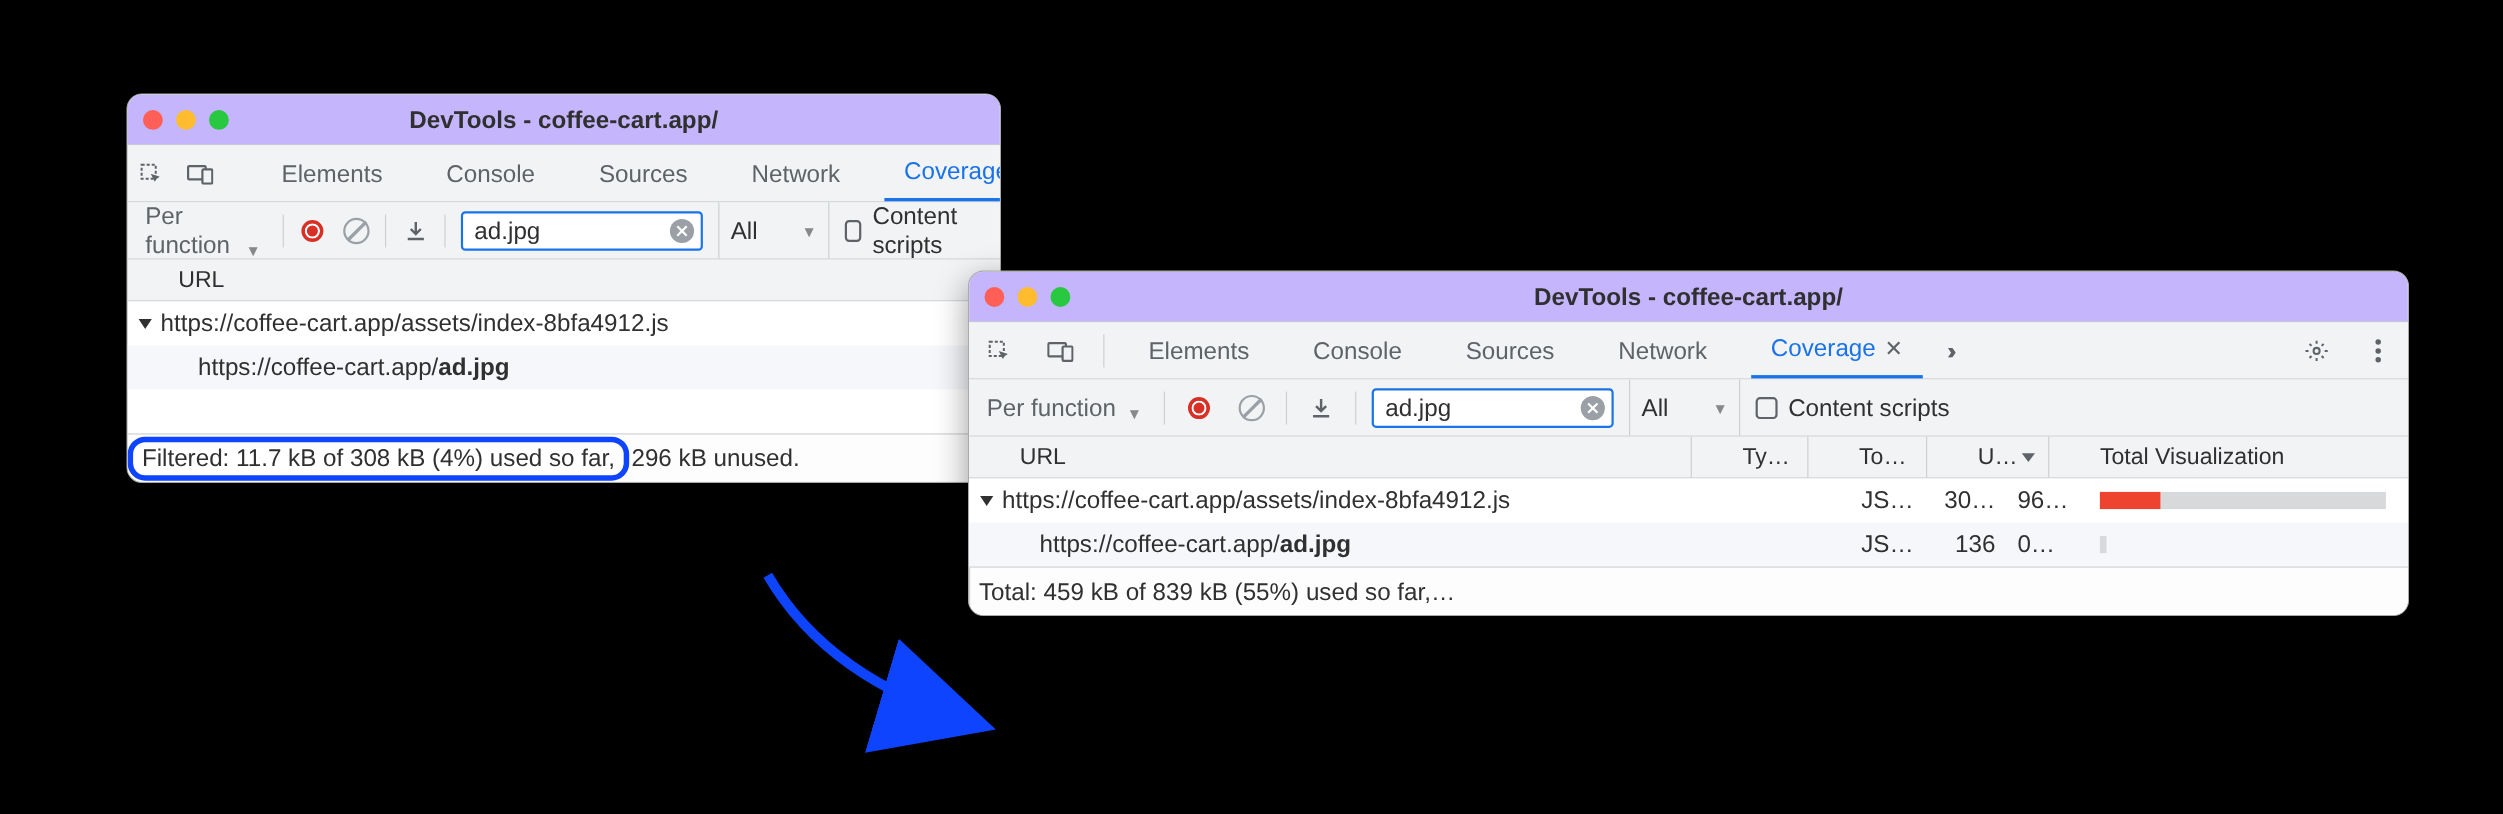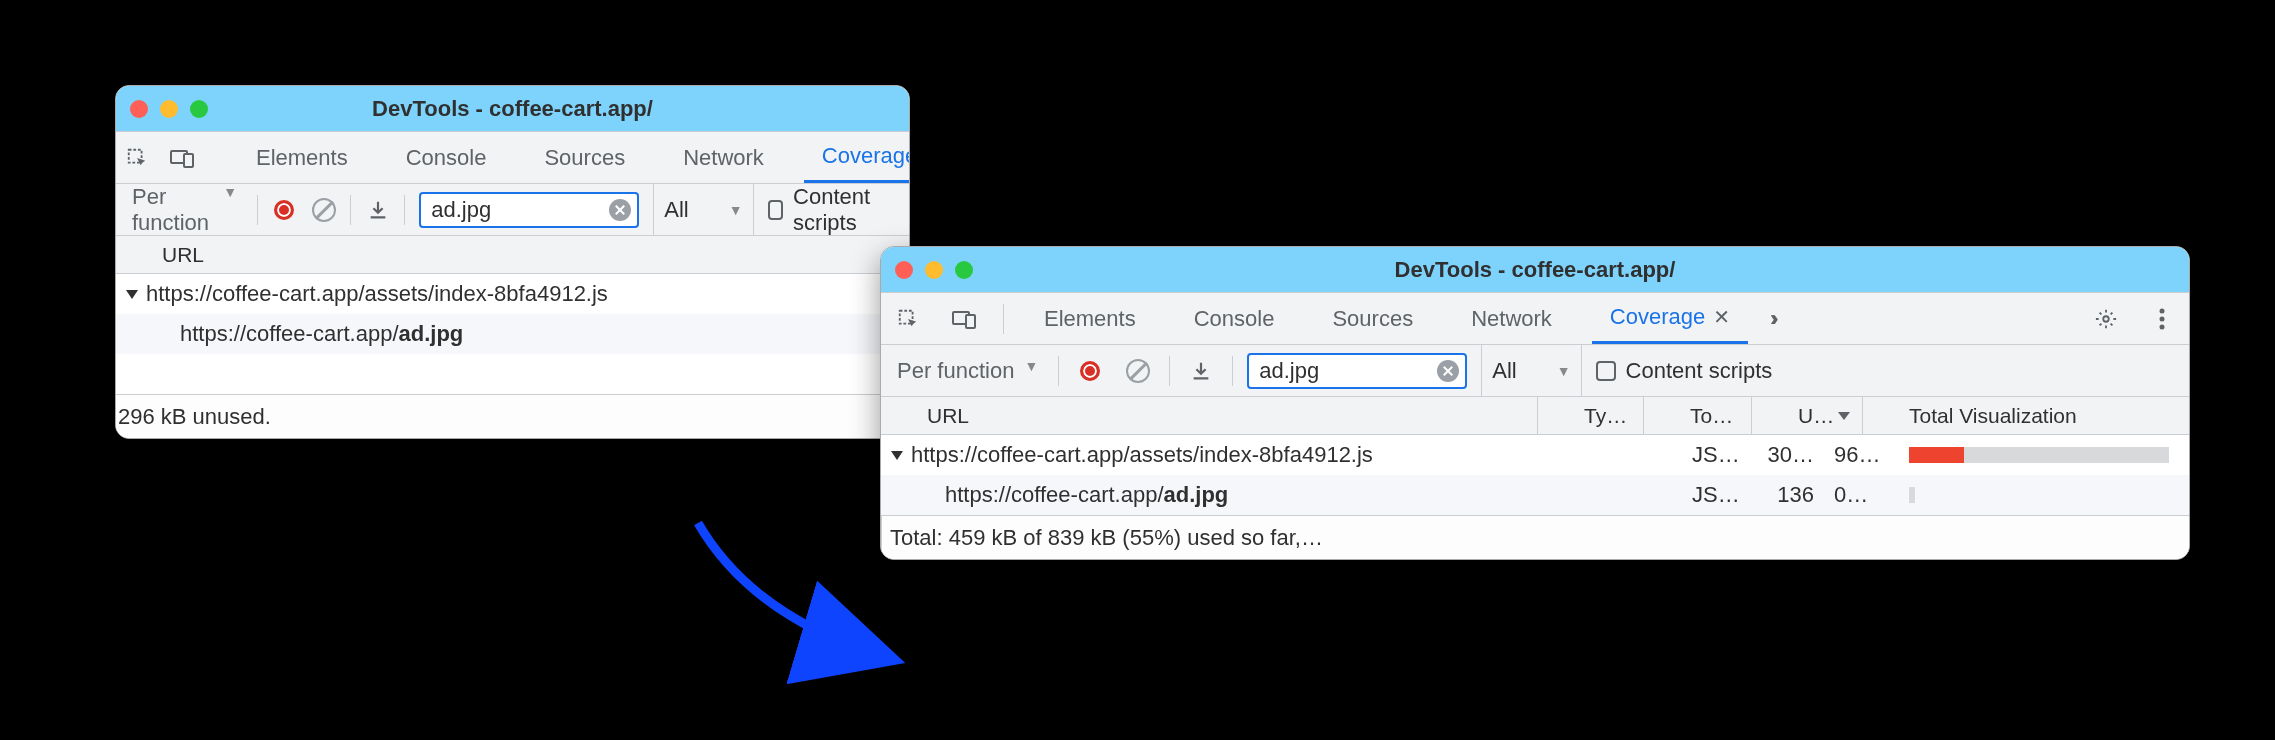--- a/index.html
+++ b/index.html
@@ -34,21 +34,21 @@
     display: flex;
     flex-direction: column;
     border: 1px solid #aaa;
   }
   .win-a { left: 115px; top: 85px;  width: 795px; }
   .win-b { left: 880px; top: 246px; width: 1310px; }
 
   
   .titlebar {
     height: 46px;
-    background: #7dd3fc;
+    background: #c4b5fd;
     display: flex;
     align-items: center;
     padding: 0 14px;
     border-bottom: 1px solid var(--border);
     font-weight: 700;
     font-size: 22px;
   }
   .traffic { display: flex; gap: 12px; width: 100px; }
   .traffic span { width: 18px; height: 18px; border-radius: 50%; display:block; }
   .t-red { background:#ff5f57; }
@@ -86,21 +86,21 @@
   .toolbar {
     display:flex;
     align-items:center;
     height: 52px;
     padding: 0 10px;
     gap: 14px;
     border-bottom: 1px solid var(--border);
     background: var(--header-bg);
   }
   .dropdown {
-    display:flex; align-items:flex-start; gap:10px;
+    display:flex; align-items:flex-end; gap:10px;
     padding: 0 6px;
     color:#5f6368;
     cursor:pointer;
   }
   .dd-arrow { font-size:14px; color:#888; }
   .vbar { width:1px; height:30px; background:var(--border); }
   .record { width:20px; height:20px; border-radius:50%; background:#d93025; border:3px solid #d93025; box-shadow: inset 0 0 0 2px #fff; }
   .nosign { width:24px; height:24px; border:2.5px solid #9aa0a6; border-radius:50%; position:relative; }
   .nosign::after { content:""; position:absolute; width:2.5px; height:24px; background:#9aa0a6; left:9px; top:-2px; transform:rotate(45deg);}
   .filter {
@@ -310,20 +310,21 @@
         <span>https://coffee-cart.app/</span>
           <span class="bold">ad.jpg</span>
       </div>
     </div>
     <div class="row">
         <div class="c-url"></div>
       </div>
   </div>
 
   <div class="status">
+    <span class="filtered hl-ring">Filtered: 11.7 kB of 308 kB (4%) used so far,</span>
     <span class="total" style="padding-left:2px;">296 kB unused.</span>
   </div>
 </div>
 
 <div class="window win-b">
 
   <div class="titlebar">
     <div class="traffic">
       <span class="t-red"></span>
       <span class="t-yel"></span>

